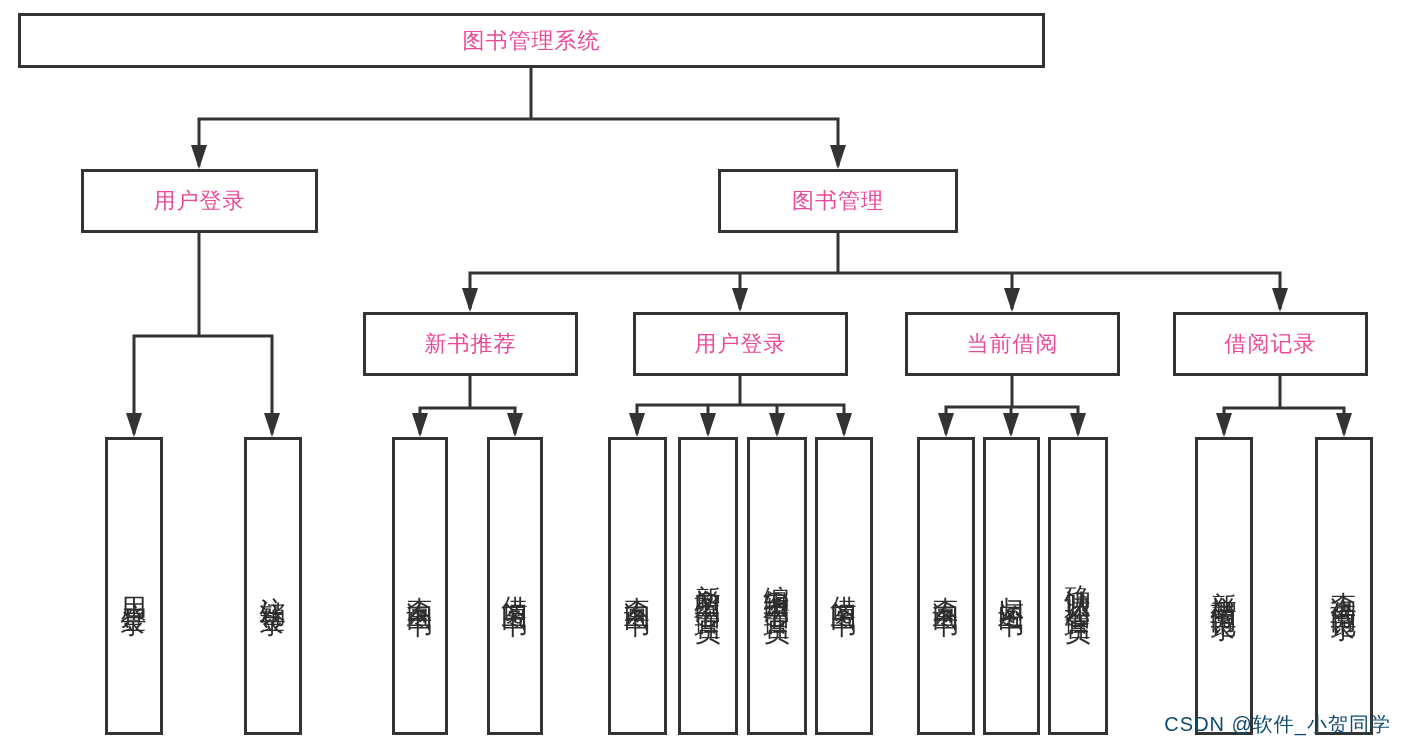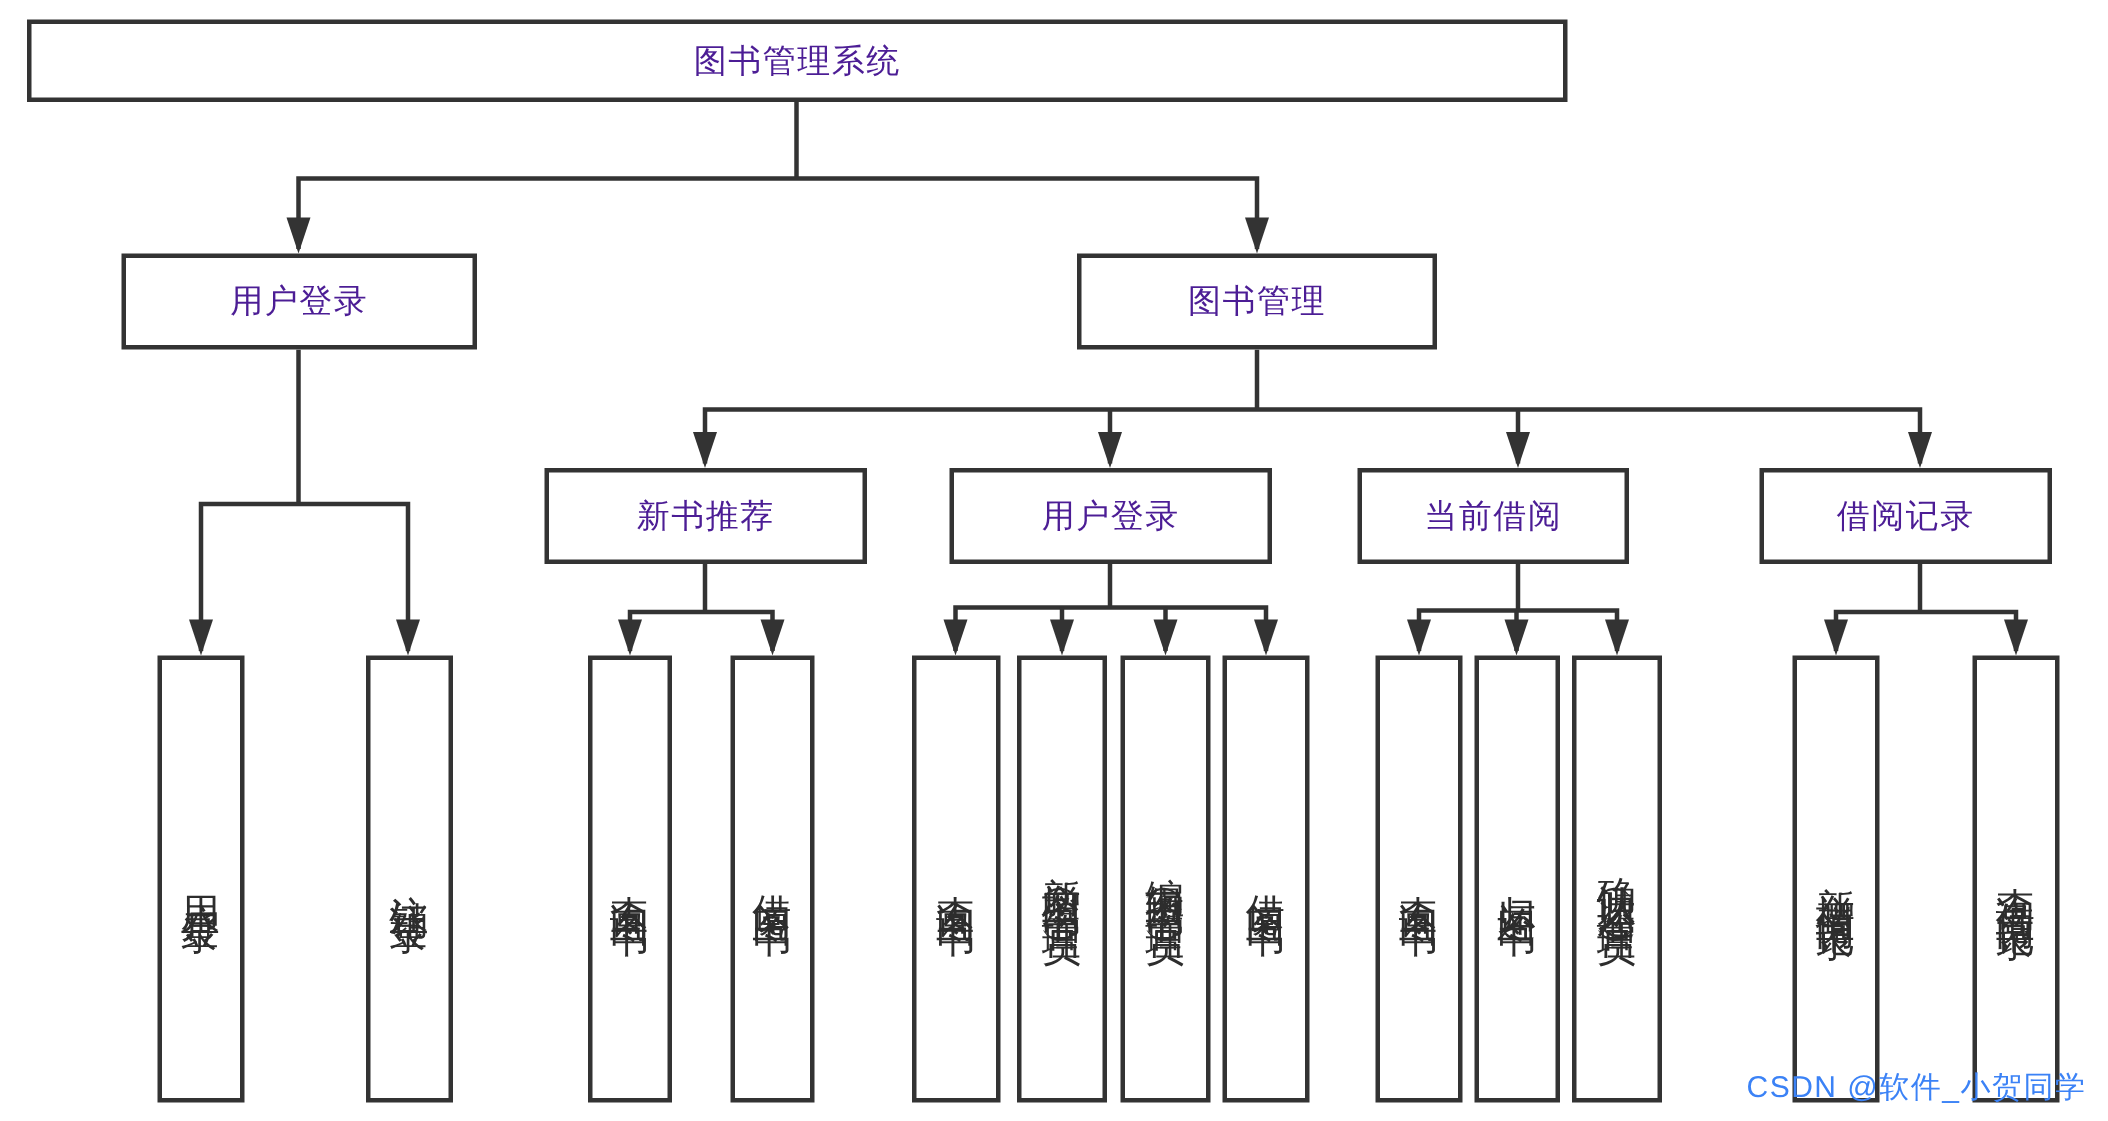--- a/index.html
+++ b/index.html
@@ -4,34 +4,34 @@
 <style>
   html,body{margin:0;padding:0;background:#ffffff;}
   .stage{
     position:relative;width:1405px;height:747px;background:#ffffff;
     font-family:"Liberation Sans","DejaVu Sans",sans-serif;overflow:hidden;
   }
   .wires{position:absolute;left:0;top:0;}
   .hbox{
     position:absolute;box-sizing:border-box;border:3px solid #333333;background:#ffffff;
     display:flex;align-items:center;justify-content:center;
-    font-size:22px;color:#4c1d95;letter-spacing:1px;white-space:nowrap;
+    font-size:22px;color:#ec4899;letter-spacing:1px;white-space:nowrap;
   }
   .vbox{
     position:absolute;top:437px;height:298px;box-sizing:border-box;
     border:3px solid #333333;background:#ffffff;
     display:flex;align-items:center;justify-content:center;
   }
   .vbox .vtxt{
     writing-mode:vertical-rl;text-orientation:mixed;
     font-size:26px;line-height:1;letter-spacing:5px;color:#2d2d2d;
   }
   .watermark{
     position:absolute;right:14px;top:711px;z-index:5;
-    font-size:20px;color:#3b82f6;letter-spacing:1px;white-space:nowrap;
+    font-size:20px;color:#0c4a6e;letter-spacing:1px;white-space:nowrap;
   }
 </style>
 </head>
 <body>
 
 <div class="stage">
 
   <svg class="wires" width="1405" height="747" viewBox="0 0 1405 747">
     <g stroke="#333333" stroke-width="3" fill="none">
       <line x1="531" y1="68" x2="531" y2="119"></line>
@@ -89,21 +89,21 @@
     </g>
   </svg>
 
   <div class="hbox" style="left:18px;top:13px;width:1027px;height:55px">图书管理系统</div>
 
   <div class="hbox" style="left:81px;top:169px;width:237px;height:64px">用户登录</div>
   <div class="hbox" style="left:363px;top:312px;width:215px;height:64px">新书推荐</div>
 
   <div class="hbox" style="left:718px;top:169px;width:240px;height:64px">图书管理</div>
   <div class="hbox" style="left:633px;top:312px;width:215px;height:64px">用户登录</div>
-  <div class="hbox" style="left:905px;top:312px;width:181px;height:64px">当前借阅</div>
+  <div class="hbox" style="left:905px;top:312px;width:215px;height:64px">当前借阅</div>
   <div class="hbox" style="left:1173px;top:312px;width:195px;height:64px">借阅记录</div>
 
   <div class="vbox" style="left:105px;width:58px">
     <span class="vtxt">用户登录</span>
   </div>
   <div class="vbox" style="left:244px;width:58px">
     <span class="vtxt">注销登录</span>
   </div>
 
   <div class="vbox" style="left:392px;width:56px">

